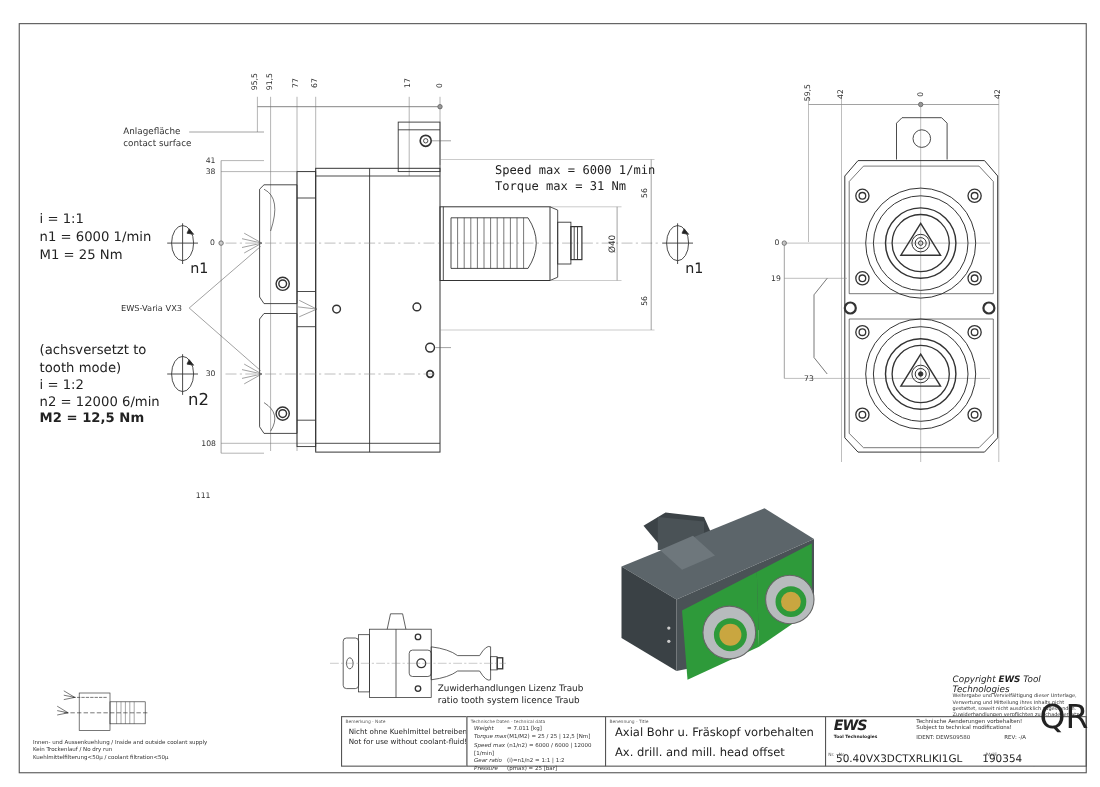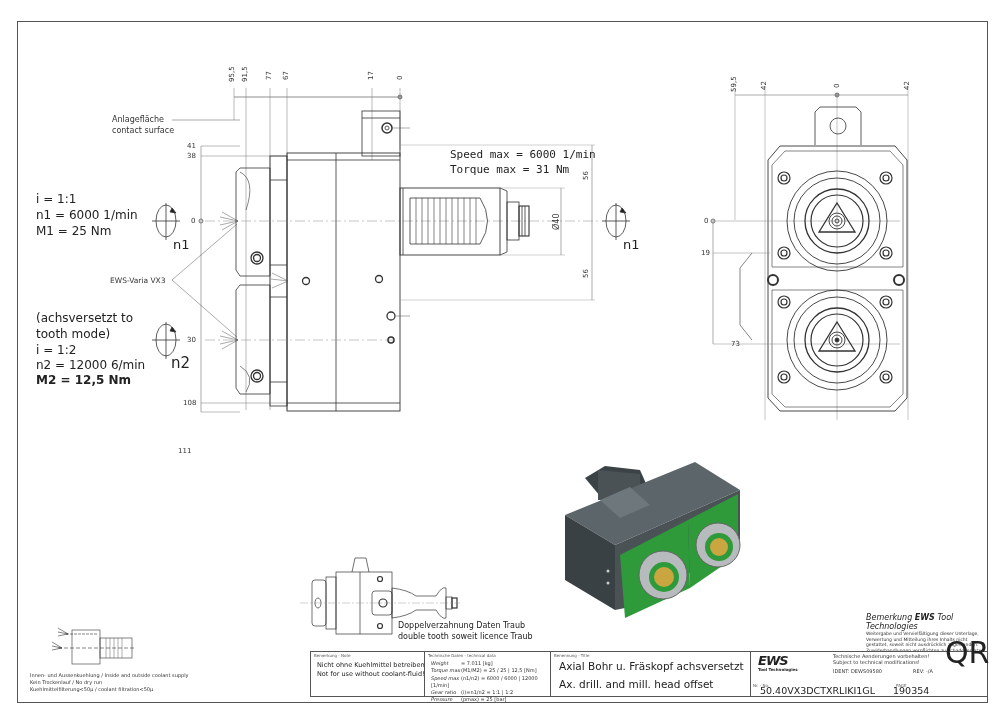--- a/index.html
+++ b/index.html
@@ -330,50 +330,50 @@
 <div class="txt big" style="left:623px;top:236px;font-size:13px;">n1</div>
 
 <div class="txt dim" style="left:730px;top:92px;transform:rotate(-90deg);transform-origin:left top;">59,5</div>
 <div class="txt dim" style="left:760px;top:90px;transform:rotate(-90deg);transform-origin:left top;">42</div>
 <div class="txt dim" style="left:833px;top:88px;transform:rotate(-90deg);transform-origin:left top;">0</div>
 <div class="txt dim" style="left:903px;top:90px;transform:rotate(-90deg);transform-origin:left top;">42</div>
 <div class="txt dim" style="left:704px;top:217px;">0</div>
 <div class="txt dim" style="left:701px;top:249px;">19</div>
 <div class="txt dim" style="left:731px;top:340px;">73</div>
 
-<div class="txt" style="left:398px;top:621px;font-size:8px;">Doppelverzahnung Daten Traub</div>
-<div class="txt ital" style="left:398px;top:632px;font-size:8px;">double tooth soweit licence Traub</div>
+<div class="txt" style="left:398px;top:621px;font-size:8px;">Zuwiderhandlungen Lizenz Traub</div>
+<div class="txt ital" style="left:398px;top:632px;font-size:8px;">ratio tooth system licence Traub</div>
 
 <div class="txt tiny ital" style="left:30px;top:672px;">Innen- und Aussenkuehlung / Inside and outside coolant supply</div>
 <div class="txt tiny ital" style="left:30px;top:679px;">Kein Trockenlauf / No dry run</div>
 <div class="txt tiny ital" style="left:30px;top:686px;">Kuehlmittelfilterung&lt;50µ / coolant filtration&lt;50µ</div>
 
 <div class="copy">
-  <div class="h"><span>Bemerkung </span><b>EWS</b><span> Tool Technologies</span></div>
+  <div class="h"><span>Copyright </span><b>EWS</b><span> Tool Technologies</span></div>
   <div class="b" style="white-space:normal;">Weitergabe und Vervielfältigung dieser Unterlage, Verwertung und Mitteilung ihres Inhalts nicht gestattet, soweit nicht ausdrücklich zugestanden. Zuwiderhandlungen verpflichten zu Schadenersatz.</div>
 </div>
 
 <div class="tb" style="left:310px;width:115px;">
   <div class="cap">Bemerkung - Note</div>
   <div class="txt" style="left:6px;top:9px;font-size:6.5px;">Nicht ohne Kuehlmittel betreiben!</div>
   <div class="txt ital" style="left:6px;top:18px;font-size:6.5px;">Not for use without coolant-fluid!</div>
 </div>
 <div class="tb" style="left:424px;width:127px;">
   <div class="cap">Technische Daten - technical data</div>
   <div class="tdata">
     <div><span class="k">Weight</span><span>=  7.011 [kg]</span></div>
     <div><span class="k">Torque max</span><span>(M1/M2) = 25 / 25 | 12,5 [Nm]</span></div>
     <div><span class="k">Speed max</span><span>(n1/n2) = 6000 / 6000 | 12000 [1/min]</span></div>
     <div><span class="k">Gear ratio</span><span>(i)=n1/n2 = 1:1 | 1:2</span></div>
     <div><span class="k">Pressure</span><span>(pmax) = 25 [bar]</span></div>
   </div>
 </div>
 <div class="tb" style="left:550px;width:201px;">
   <div class="cap">Benennung - Title</div>
-  <div class="txt" style="left:8px;top:8px;font-size:10.5px;">Axial Bohr u. Fräskopf achsversetzt</div>
+  <div class="txt" style="left:8px;top:8px;font-size:10.5px;">Axial Bohr u. Fräskopf vorbehalten</div>
   <div class="txt ital" style="left:8px;top:26px;font-size:10.5px;">Ax. drill. and mill. head offset</div>
 </div>
 <div class="tb" style="left:750px;width:191px;border:none;">
   <div class="txt" style="left:8px;top:2px;font-size:13px;font-weight:bold;font-style:italic;letter-spacing:-1px;">EWS</div>
   <div class="txt" style="left:8px;top:16px;font-size:4px;font-weight:bold;">Tool Technologies</div>
   <div class="txt tiny ital" style="left:83px;top:2px;">Technische Aenderungen vorbehalten!</div>
   <div class="txt tiny ital" style="left:83px;top:8px;">Subject to technical modifications!</div>
   <div class="txt tiny" style="left:83px;top:17px;">IDENT: DEWS09580</div>
   <div class="txt tiny" style="left:163px;top:17px;">REV: -/A</div>
   <div class="txt" style="left:3px;top:32px;font-size:4px;color:#555;">Nr. - No.</div>

